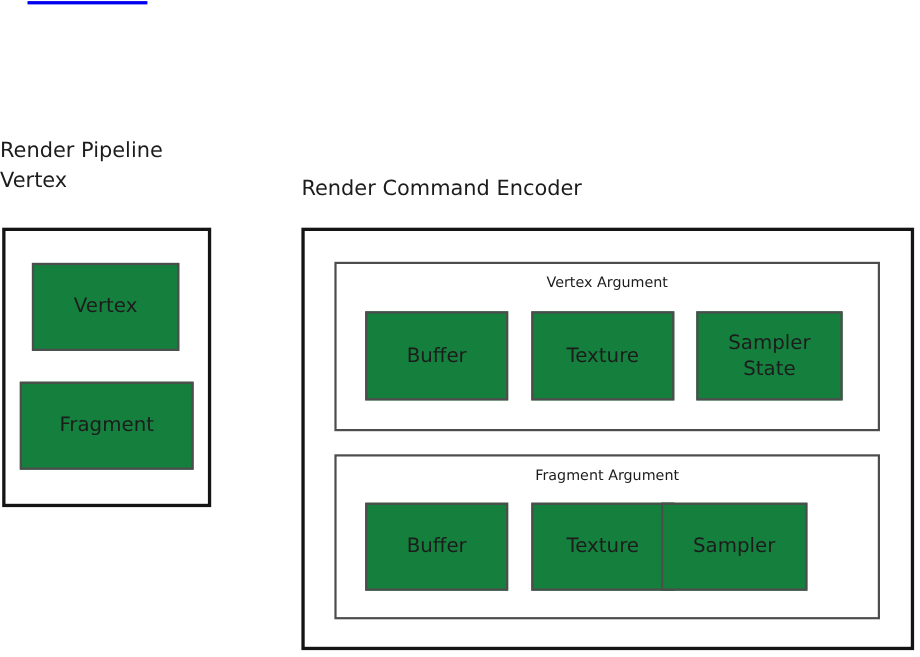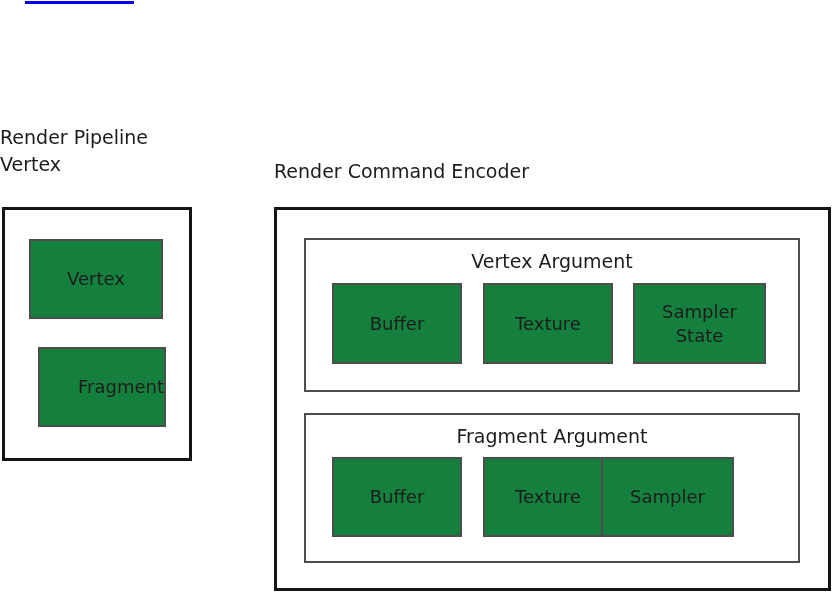--- a/index.html
+++ b/index.html
@@ -44,33 +44,33 @@
     border: 2px solid #4d4d4d;
     background: #15803d;
     display: flex;
     align-items: center;
     justify-content: center;
     text-align: center;
     font-size: 18px;
     line-height: 24px;
   }
   #vertex-stage-box   { left: 29px; top: 239px; width: 134px; height: 80px; }
-  #fragment-stage-box { left: 38px; top: 347px; width: 128px; height: 80px; justify-content: flex-end; }
+  #fragment-stage-box { left: 18px; top: 347px; width: 158px; height: 80px; }
 
   
   .section {
     border: 2px solid #4d4d4d;
     background: #ffffff;
   }
   #vertex-argument-section   { left: 304px; top: 238px; width: 496px; height: 154px; }
   #fragment-argument-section { left: 304px; top: 413px; width: 496px; height: 150px; }
   .section-title {
     margin-top: 10px;
     text-align: center;
-    font-size: 19px;
+    font-size: 13px;
     white-space: nowrap;
   }
 
   
   #vertex-buffer-box        { left: 332px; top: 283px; width: 130px; height: 81px; }
   #vertex-texture-box       { left: 483px; top: 283px; width: 130px; height: 81px; }
   #vertex-sampler-state-box { left: 633px; top: 283px; width: 133px; height: 81px; }
   #fragment-buffer-box      { left: 332px; top: 457px; width: 130px; height: 80px; }
   #fragment-texture-box     { left: 483px; top: 457px; width: 130px; height: 80px; }
   #fragment-sampler-box     { left: 601px; top: 457px; width: 133px; height: 80px; }

